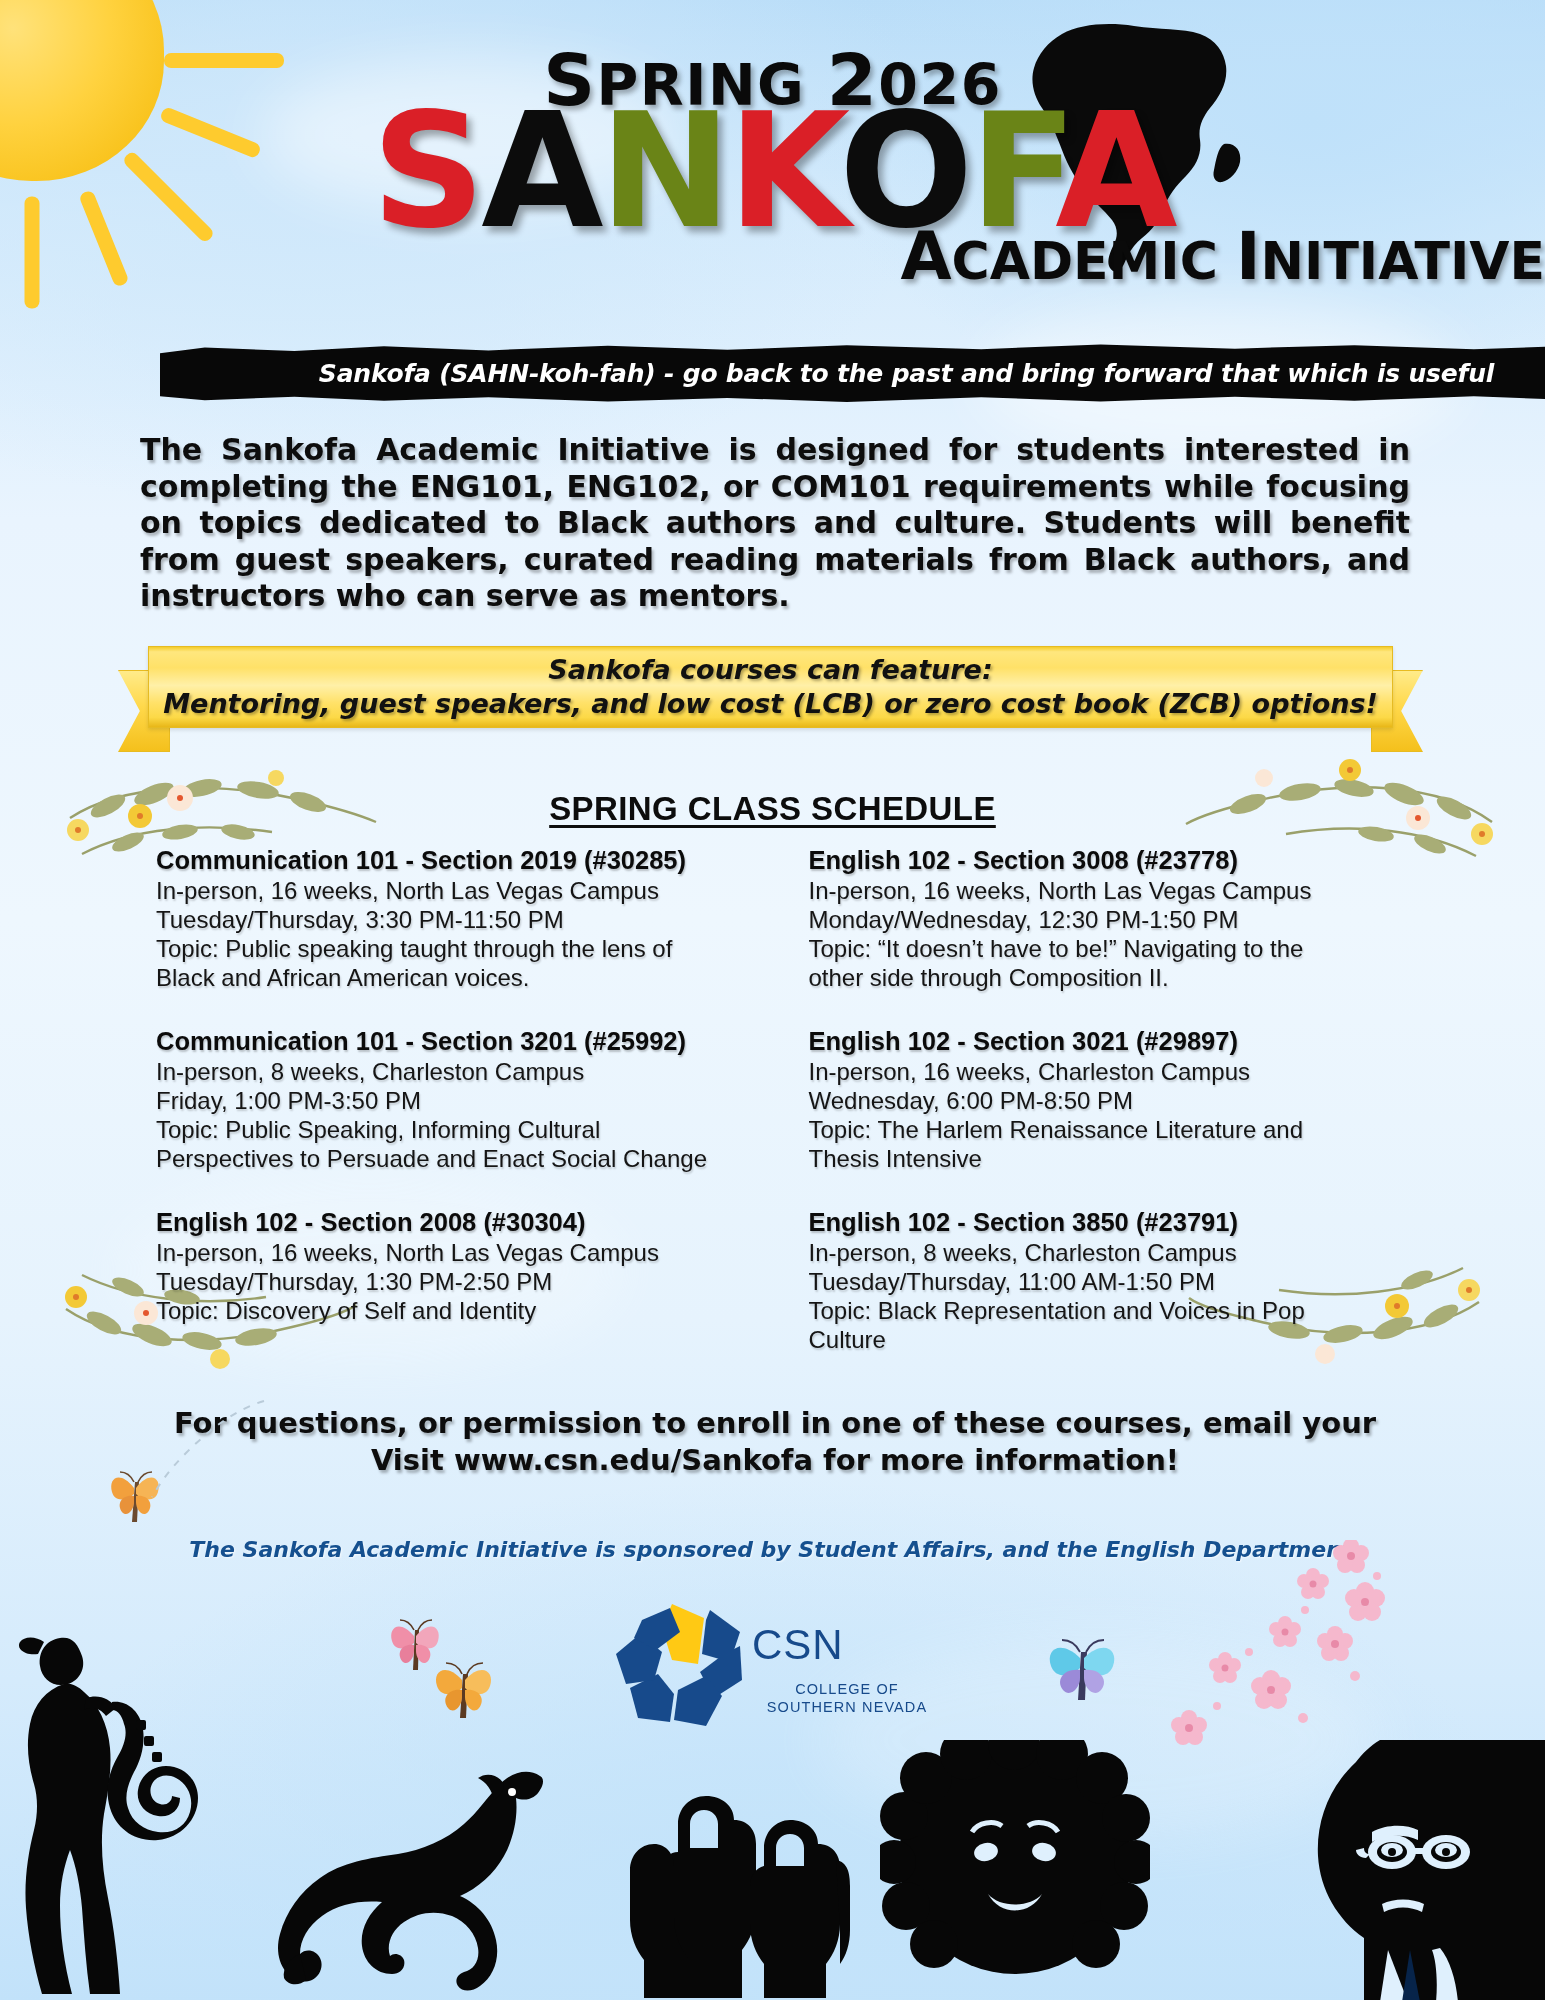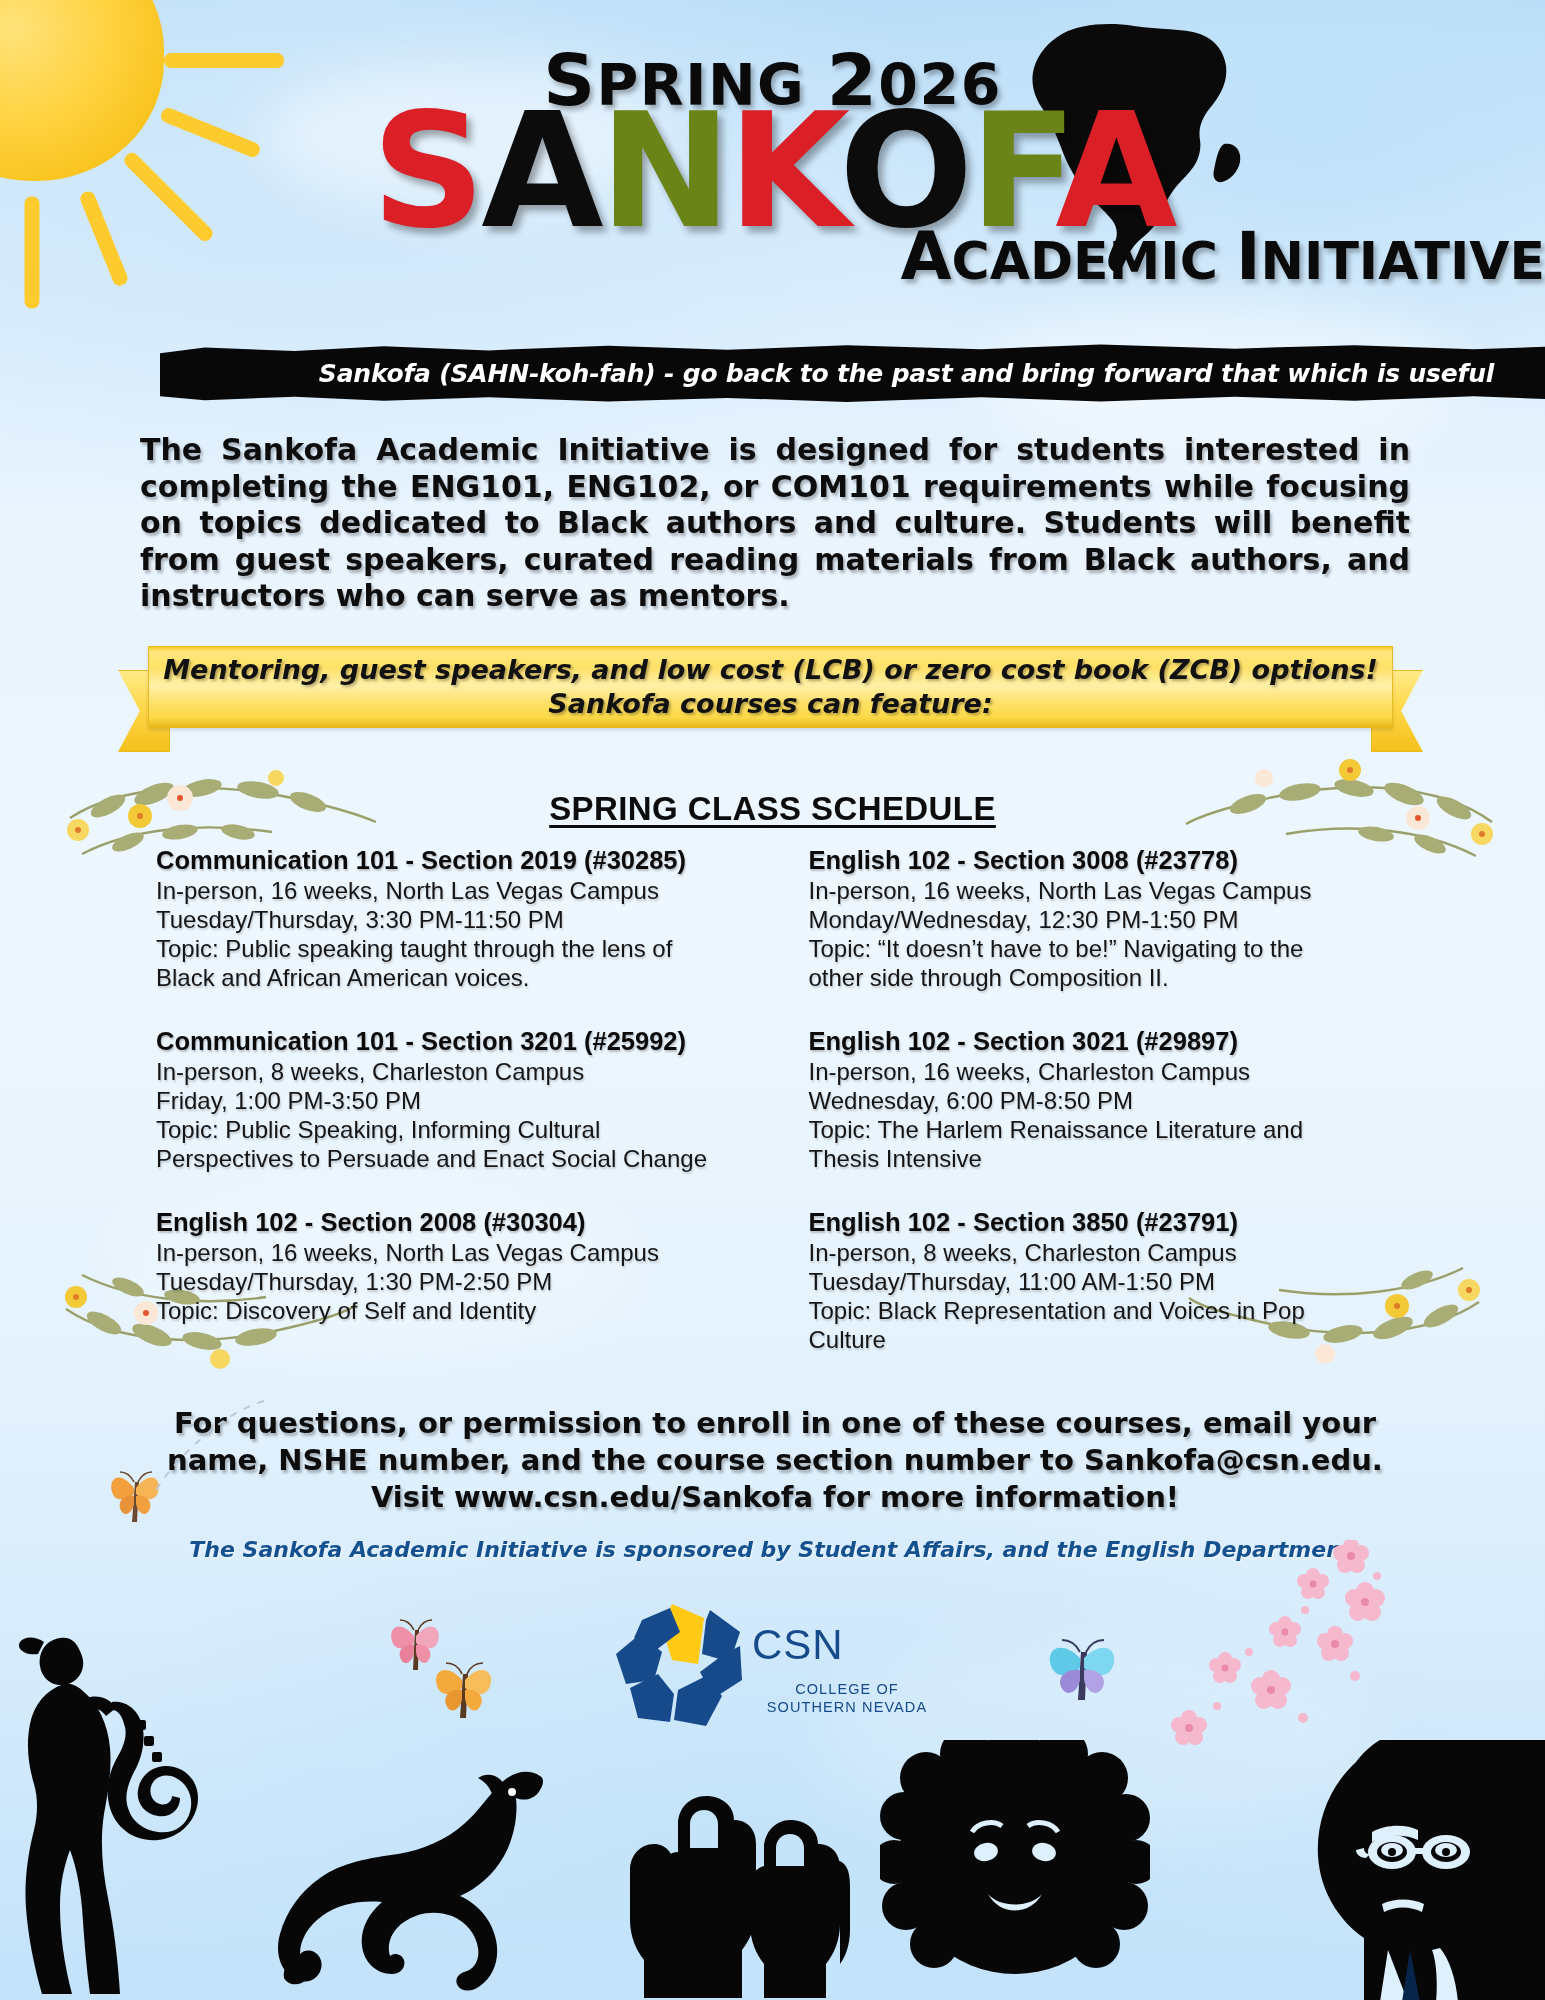--- a/index.html
+++ b/index.html
@@ -287,22 +287,22 @@
     <div class="brush-bg"></div>
     <div id="brush-text">Sankofa (SAHN-koh-fah) - go back to the past and bring forward that which is useful</div>
   </div>
 
   <div id="intro">The Sankofa Academic Initiative is designed for students interested in completing the ENG101, ENG102, or COM101 requirements while focusing on topics dedicated to Black authors and culture. Students will benefit from guest speakers, curated reading materials from Black authors, and instructors who can serve as mentors.</div>
 
   <div id="ribbon-wrap">
     <div class="ribbon-tail left"></div>
     <div class="ribbon-tail right"></div>
     <div id="ribbon-body">
+      <div>Sankofa courses can feature:</div>
       <div>Mentoring, guest speakers, and low cost (LCB) or zero cost book (ZCB) options!</div>
-      <div>Sankofa courses can feature:</div>
     </div>
   </div>
 
   <svg class="vine" style="left:62px;top:758px;width:320px;height:130px;" viewBox="0 0 320 130">
     <g stroke="#9aa06a" stroke-width="2.4" fill="none">
       <path d="M8,60 C60,26 150,22 240,42 C275,50 300,58 314,64"></path>
       <path d="M20,96 C70,70 140,64 210,74"></path>
     </g>
     <g fill="#a8ad76">
       <ellipse cx="46" cy="48" rx="19" ry="8" transform="rotate(-28 46 48)"></ellipse>
@@ -438,21 +438,20 @@
           <div class="course-line">In-person, 8 weeks, Charleston Campus</div>
           <div class="course-line">Tuesday/Thursday, 11:00 AM-1:50 PM</div>
           <div class="course-line">Topic: Black Representation and Voices in Pop</div>
           <div class="course-line">Culture</div>
         </div>
       </div>
   </div>
 
   <div id="contact">
     <div>For questions, or permission to enroll in one of these courses, email your</div>
-    <div>name, NSHE number, and the course section number to Sankofa@csn.edu.</div>
     <div>Visit www.csn.edu/Sankofa for more information!</div>
   </div>
 
   <div id="sponsor">The Sankofa Academic Initiative is sponsored by Student Affairs, and the English Department.</div>
 
   <div id="csn-logo">
     <svg id="csn-mark" viewBox="0 0 132 132">
       <polygon fill="#ffc914" points="60,2 92,16 86,62 60,58 50,26"></polygon>
       <polygon fill="#174a8b" points="98,8 128,30 118,60 90,52 94,18"></polygon>
       <polygon fill="#174a8b" points="128,44 130,78 102,96 88,70 112,52"></polygon>

